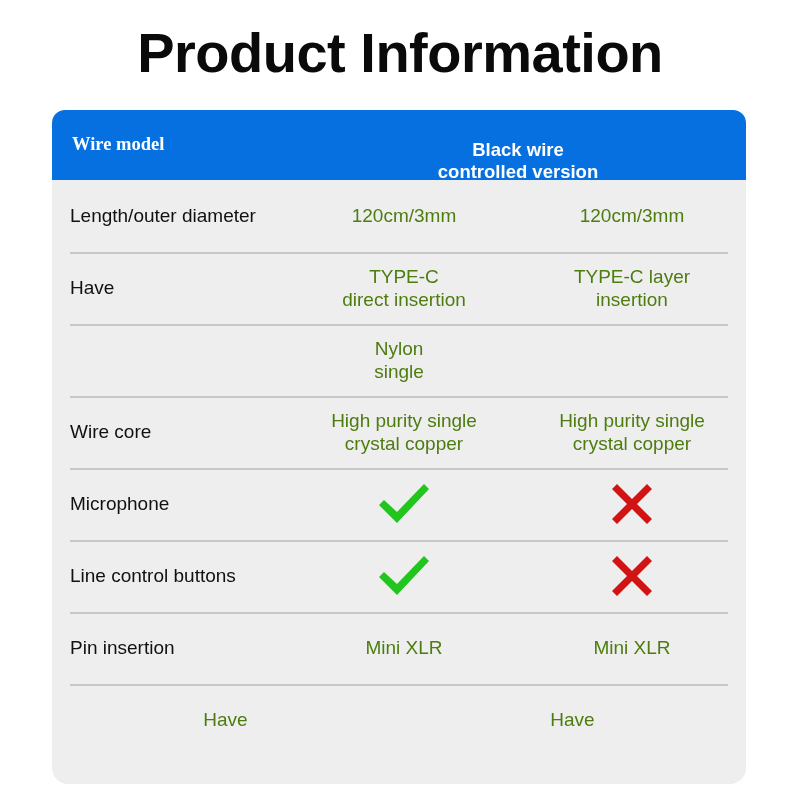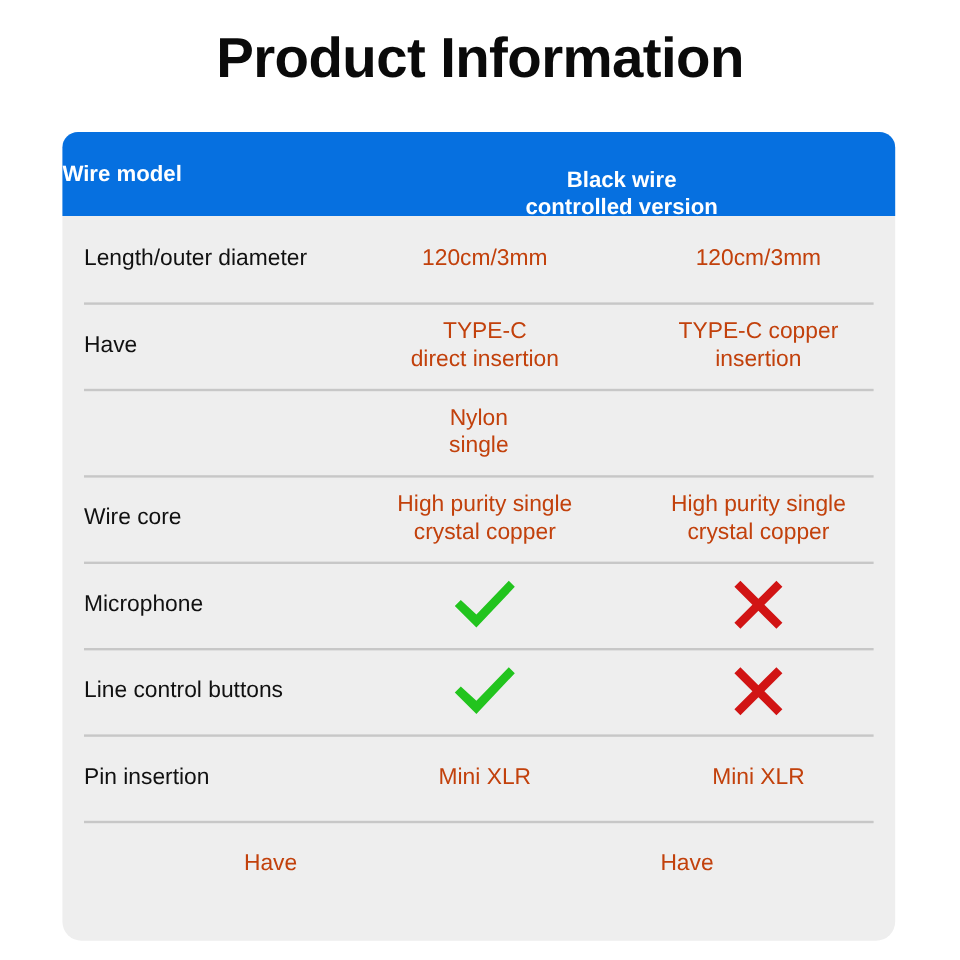--- a/index.html
+++ b/index.html
@@ -16,21 +16,21 @@
 
   .page {
     position: relative;
     width: 800px;
     height: 800px;
     box-sizing: border-box;
   }
 
   .page-title {
     text-align: center;
-    font-size: 47px;
+    font-size: 56px;
     font-weight: bold;
     color: #0a0a0a;
     letter-spacing: -0.5px;
     margin: 0;
     padding-top: 22px;
     line-height: 1.1;
   }
 
   .table-wrap {
     position: absolute;
@@ -49,22 +49,24 @@
     overflow: hidden;
   }
   .th {
     color: #ffffff;
     font-size: 18.5px;
     font-weight: bold;
     line-height: 1.18;
   }
   .th-label {
     flex: 0 0 238px;
+    padding-left: 20px;
     text-align: left;
     box-sizing: border-box;
+    font-family: Liberation Serif, serif;
   }
   .th-col {
     flex: 1 1 0;
     text-align: center;
     padding: 0 6px;
     box-sizing: border-box;
     margin-top: 32px;
   }
 
   
@@ -100,21 +102,21 @@
     color: #111111;
     line-height: 1.22;
     text-align: left;
   }
   .cell-val {
     flex: 1 1 0;
     text-align: center;
     padding: 0 10px;
     box-sizing: border-box;
     font-size: 19px;
-    color: #c2410c;
+    color: #4d7c0f;
     line-height: 1.22;
   }
 
   .icon-cell {
     display: flex;
     align-items: center;
     justify-content: center;
   }
   .icon-check svg, .icon-cross svg {
     display: block;
@@ -147,21 +149,21 @@
             <div>120cm/3mm</div>
           </div>
         </div>
         <div class="row">
           <div class="cell-label">Have</div>
           <div class="cell-val">
             <div>TYPE-C</div>
             <div>direct insertion</div>
           </div>
           <div class="cell-val">
-            <div>TYPE-C copper</div>
+            <div>TYPE-C layer</div>
             <div>insertion</div>
           </div>
         </div>
         <div class="row">
           <div class="cell-val">
             <div>Nylon</div>
             <div>single</div>
           </div>
         </div>
         <div class="row">

